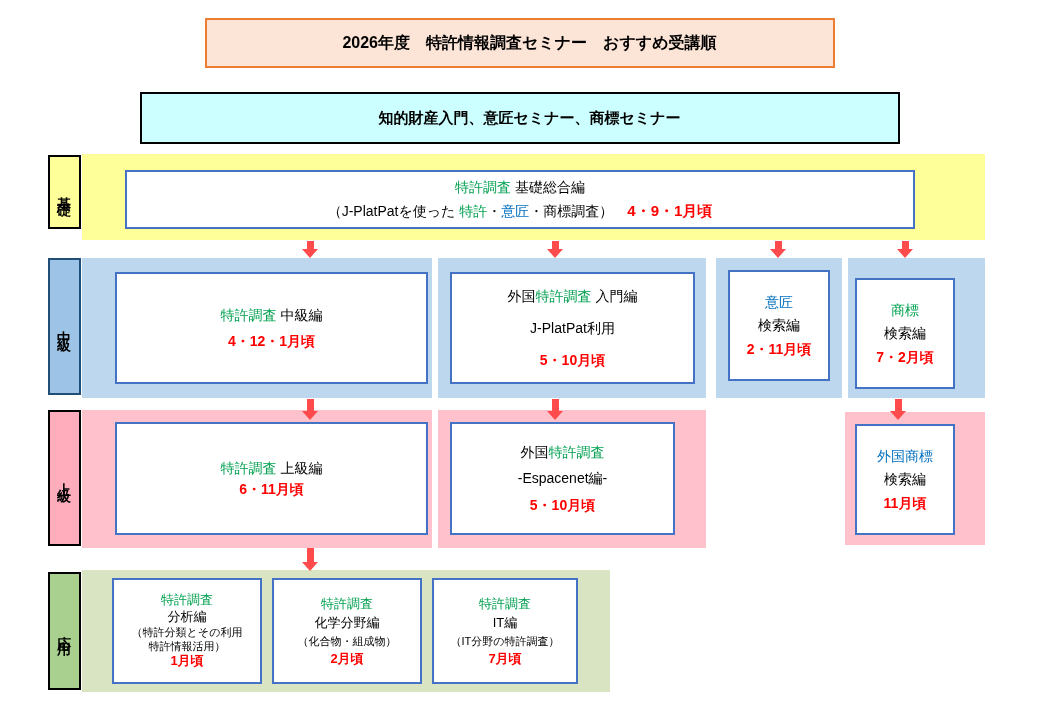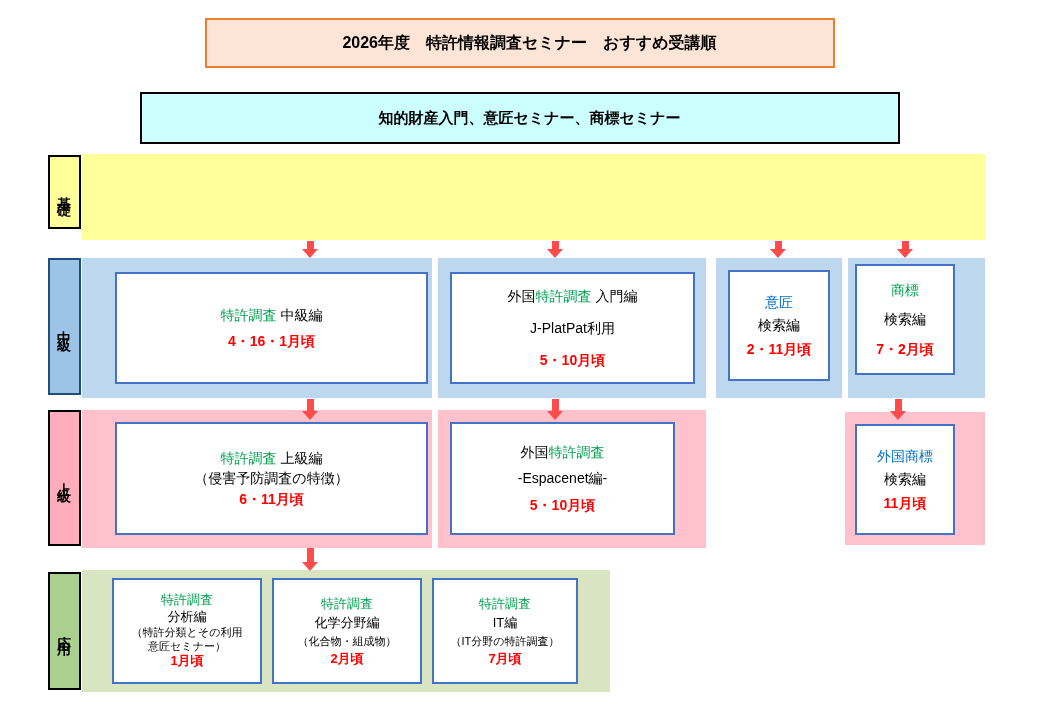--- a/index.html
+++ b/index.html
@@ -63,21 +63,21 @@
   }
   .green { color:var(--text-green,#00A050); }
   .blue  { color:var(--text-blue,#0070C0); }
   .date  { color:var(--text-red,#FF0000); font-weight:bold; }
 
   .box-kiso            { left:125px; top:170px; width:790px; height:59px; gap:2px; }
   .box-kiso .date      { font-size:15px; margin-left:14px; }
   .box-chukyu          { left:115px; top:272px; width:313px; height:112px; gap:6px; }
   .box-gaikoku-nyumon  { left:450px; top:272px; width:245px; height:112px; gap:12px; }
   .box-isho            { left:728px; top:270px; width:102px; height:111px; gap:3px; }
-  .box-shohyo          { left:855px; top:264px; width:100px; height:111px; gap:9px;align-items:center; }
+  .box-shohyo          { left:855px; top:278px; width:100px; height:111px; gap:3px;align-items:center; }
   .box-jokyu           { left:115px; top:422px; width:313px; height:113px; gap:0; }
   .box-espacenet       { left:450px; top:422px; width:225px; height:113px; gap:6px; }
   .box-gaikoku-shohyo  { left:855px; top:424px; width:100px; height:111px; gap:3px; }
   .box-bunseki         { left:112px; top:578px; width:150px; height:106px; font-size:13px; line-height:1.25; }
   .box-kagaku          { left:272px; top:578px; width:150px; height:106px; font-size:13px; line-height:1.35; gap:2px; }
   .box-it              { left:432px; top:578px; width:146px; height:106px; font-size:13px; line-height:1.35; gap:2px; }
   .note { font-size:11px; line-height:1.3; }
 
   
   .arrow { position:absolute; display:flex; flex-direction:column; align-items:center; width:16px; }
@@ -114,24 +114,28 @@
   <div class="band band-jokyu-1"></div>
   <div class="band band-jokyu-2"></div>
   <div class="band band-jokyu-3"></div>
   <div class="band band-oyo"></div>
 
   <div class="level-label label-kiso">基礎</div>
   <div class="level-label label-chukyu">中級</div>
   <div class="level-label label-jokyu">上級</div>
   <div class="level-label label-oyo">応用</div>
 
+  <div class="course box-kiso">
+    <div><span class="green">特許調査</span><span> 基礎総合編</span></div>
+    <div><span>（J-PlatPatを使った </span><span class="green">特許</span><span>・</span><span class="blue">意匠</span><span>・商標調査）</span><span class="date">4・9・1月頃</span></div>
+  </div>
 
   <div class="course box-chukyu">
     <div><span class="green">特許調査</span><span> 中級編</span></div>
-    <div class="date">4・16・1月頃</div>
+    <div class="date">4・12・1月頃</div>
   </div>
 
   <div class="course box-gaikoku-nyumon">
     <div><span>外国</span><span class="green">特許調査</span><span> 入門編</span></div>
     <div>J-PlatPat利用</div>
     <div class="date">5・10月頃</div>
   </div>
 
   <div class="course box-isho">
     <div class="blue">意匠</div>
@@ -140,41 +144,40 @@
   </div>
 
   <div class="course box-shohyo">
     <div class="green">商標</div>
     <div>検索編</div>
     <div class="date">7・2月頃</div>
   </div>
 
   <div class="course box-jokyu">
     <div><span class="green">特許調査</span><span> 上級編</span></div>
-    <div>（侵害予防調査の特徴）</div>
     <div class="date">6・11月頃</div>
   </div>
 
   <div class="course box-espacenet">
     <div><span>外国</span><span class="green">特許調査</span></div>
     <div>-Espacenet編-</div>
     <div class="date">5・10月頃</div>
   </div>
 
   <div class="course box-gaikoku-shohyo">
     <div class="blue">外国商標</div>
     <div>検索編</div>
     <div class="date">11月頃</div>
   </div>
 
   <div class="course box-bunseki">
     <div class="green">特許調査</div>
     <div>分析編</div>
     <div class="note">（特許分類とその利用</div>
-    <div class="note">意匠セミナー）</div>
+    <div class="note">特許情報活用）</div>
     <div class="date">1月頃</div>
   </div>
 
   <div class="course box-kagaku">
     <div class="green">特許調査</div>
     <div>化学分野編</div>
     <div class="note">（化合物・組成物）</div>
     <div class="date">2月頃</div>
   </div>
 

